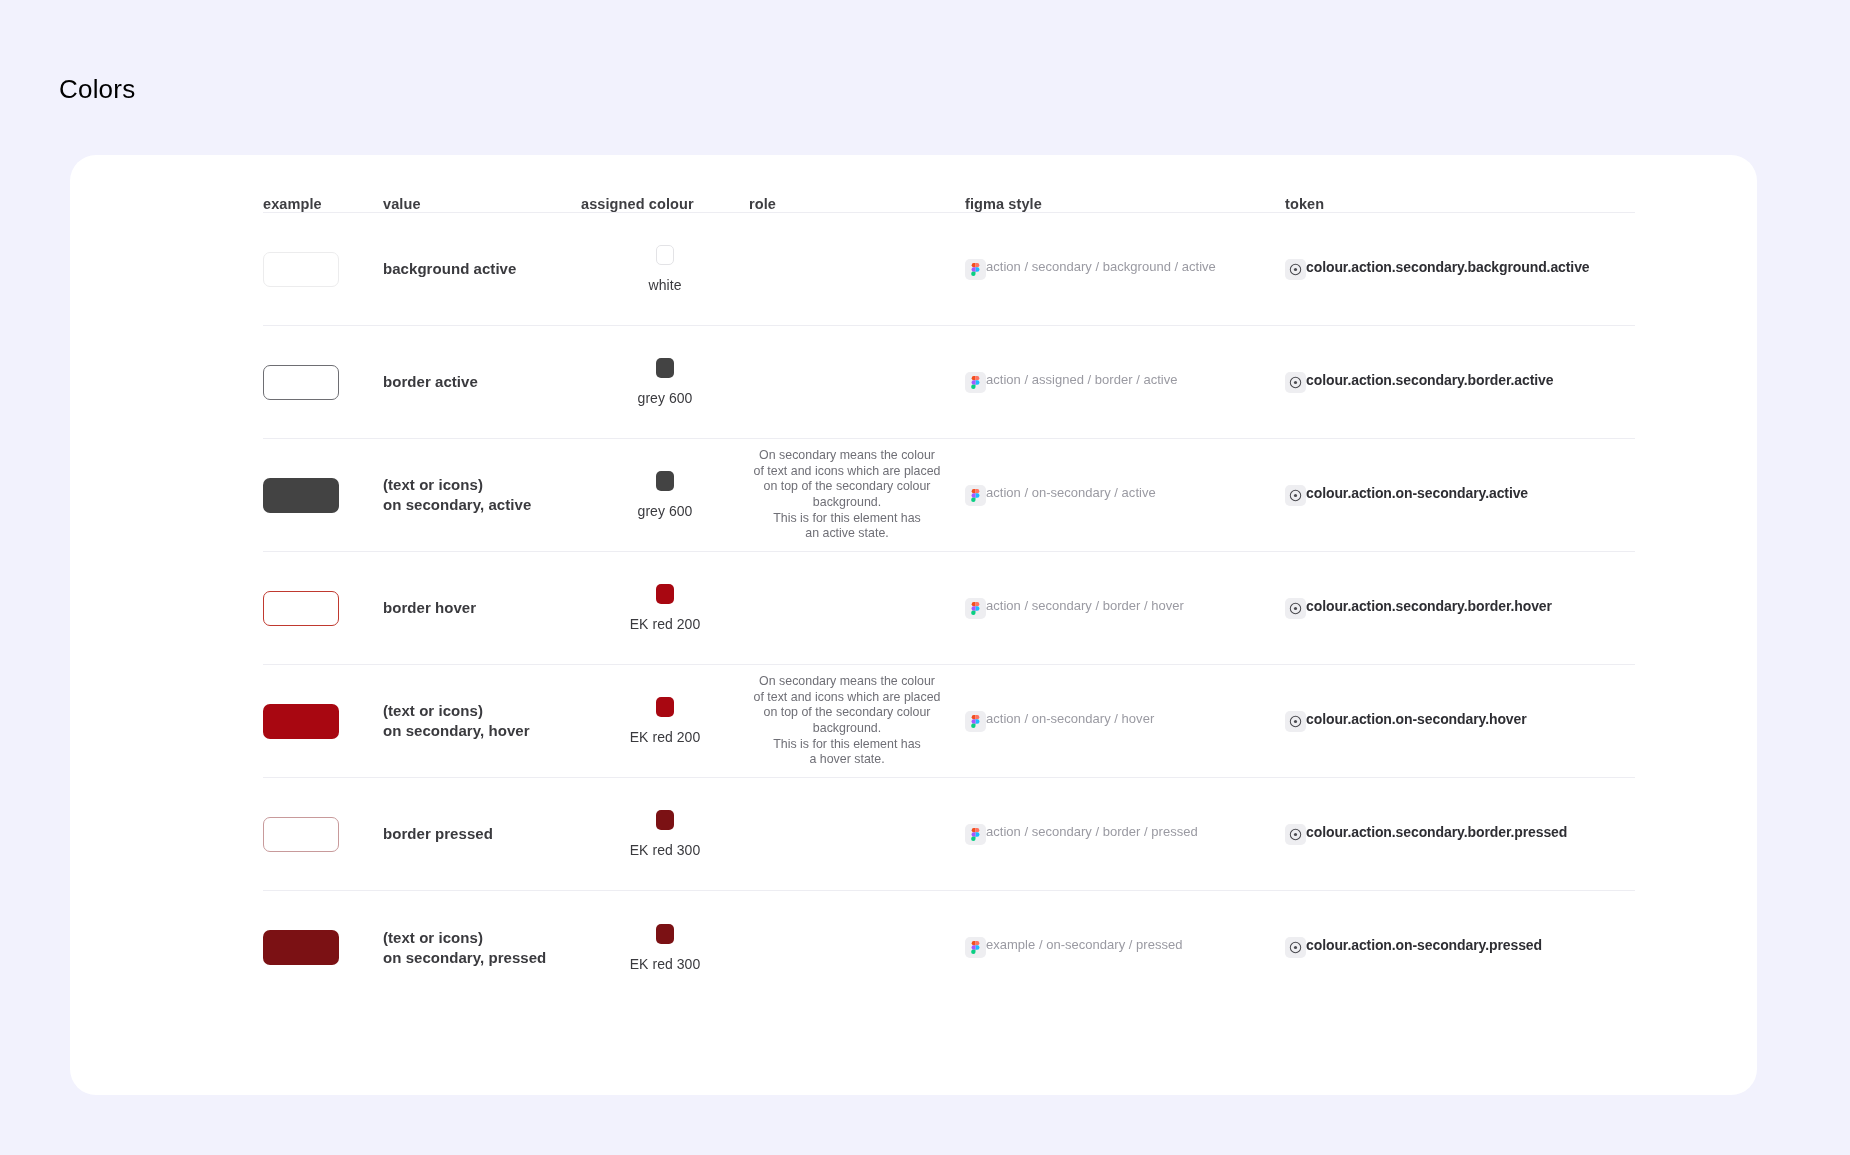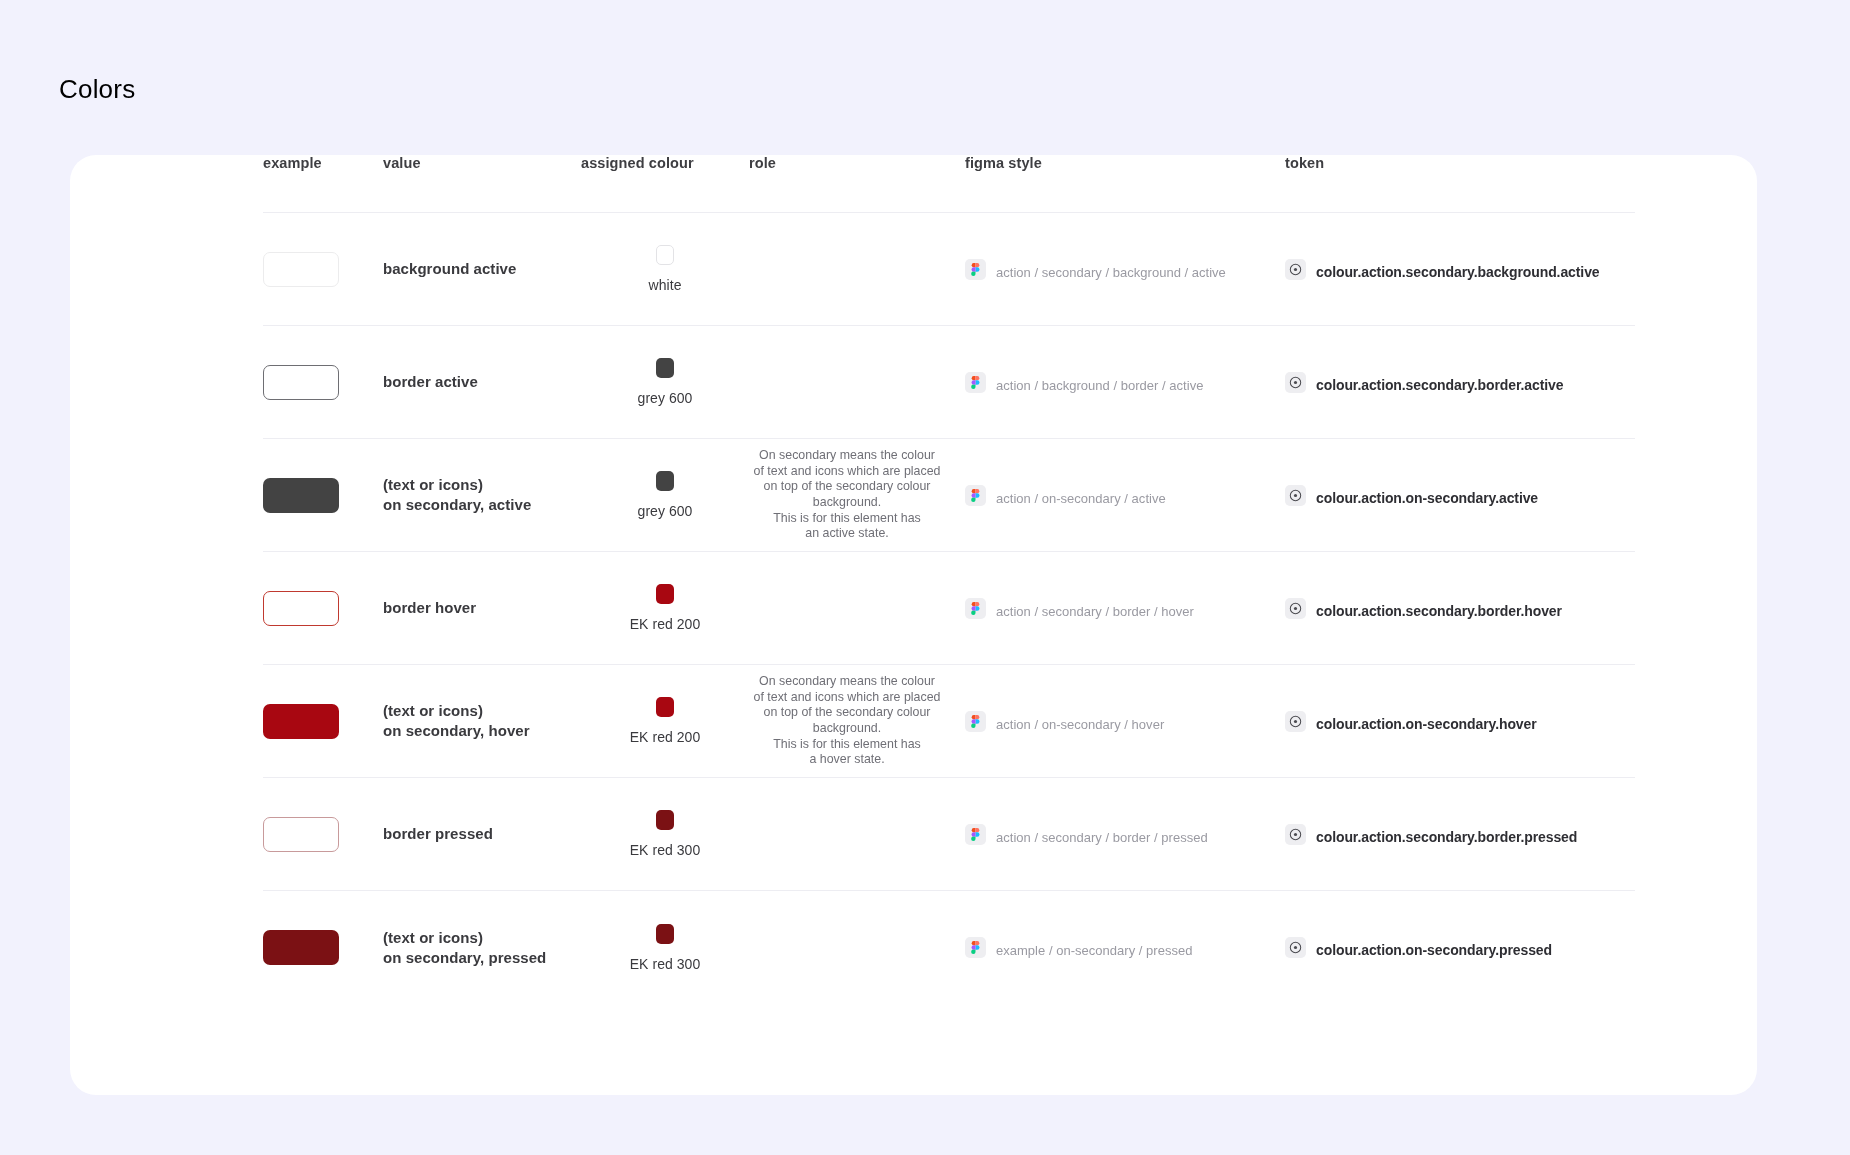--- a/index.html
+++ b/index.html
@@ -46,21 +46,21 @@
 
   .row {
     display: flex;
     align-items: flex-start;
     border-bottom: 1px solid #ededf2;
     padding: 0;
   }
   .row.header {
     border-bottom: 1px solid #ededf2;
     height: 58px;
-    align-items: flex-start;
+    align-items: flex-end;
   }
   .row.body {
     min-height: 113px;
     align-items: center;
   }
   .row.last { border-bottom: none; }
 
   
   .c-example  { width: 120px; flex: none; }
   .c-value    { width: 198px; flex: none; }
@@ -127,22 +127,21 @@
     font-size: 12.4px;
     color: #6f6f76;
     line-height: 1.26;
     letter-spacing: 0.01px;
     text-align: center;
   }
   .role-cell p { margin: 0; }
 
   .meta-cell {
     display: flex;
-    align-items: flex-end;
-    gap: 10px;
+    align-items: flex-start;
   }
   .icon-sq {
     width: 21px;
     height: 21px;
     border-radius: 5px;
     background: #eeeef1;
     display: flex;
     align-items: center;
     justify-content: center;
     flex: none;
@@ -228,21 +227,21 @@
           <div class="c-figma meta-cell">
             <span class="icon-sq">
               <svg width="11" height="13" viewBox="0 0 11 16">
                 <path d="M3.3 0h2.2v5.33H3.3A2.67 2.67 0 013.3 0z" fill="#f24e1e"></path>
                 <path d="M5.5 0h2.2a2.67 2.67 0 010 5.33H5.5V0z" fill="#ff7262"></path>
                 <path d="M5.5 5.33h2.2a2.67 2.67 0 110 5.34H5.5V5.33z" fill="#1abcfe"></path>
                 <path d="M3.3 5.33h2.2v5.34H3.3a2.67 2.67 0 110-5.34z" fill="#a259ff"></path>
                 <path d="M3.3 10.67h2.2V13A2.67 2.67 0 113.3 10.67z" fill="#0acf83"></path>
               </svg>
             </span>
-            <span class="figma-label">action / background / border / active</span>
+            <span class="figma-label">action / assigned / border / active</span>
           </div>
           <div class="c-token meta-cell">
             <span class="icon-sq">
               <svg width="13" height="13" viewBox="0 0 14 14">
                 <circle cx="7" cy="7" r="5.6" fill="none" stroke="#4b4b50" stroke-width="1.1"></circle>
                 <circle cx="7" cy="7" r="1.7" fill="#4b4b50"></circle>
               </svg>
             </span>
             <span class="token-label">colour.action.secondary.border.active</span>
           </div>

